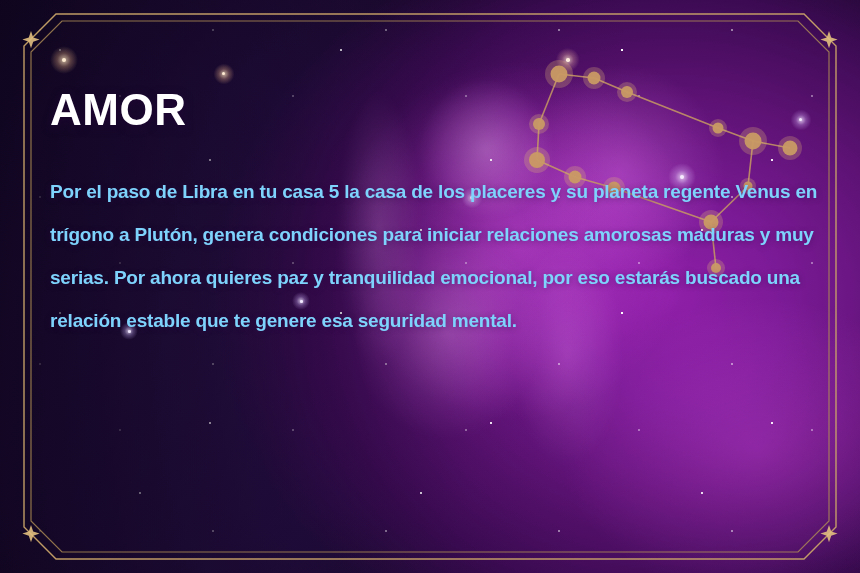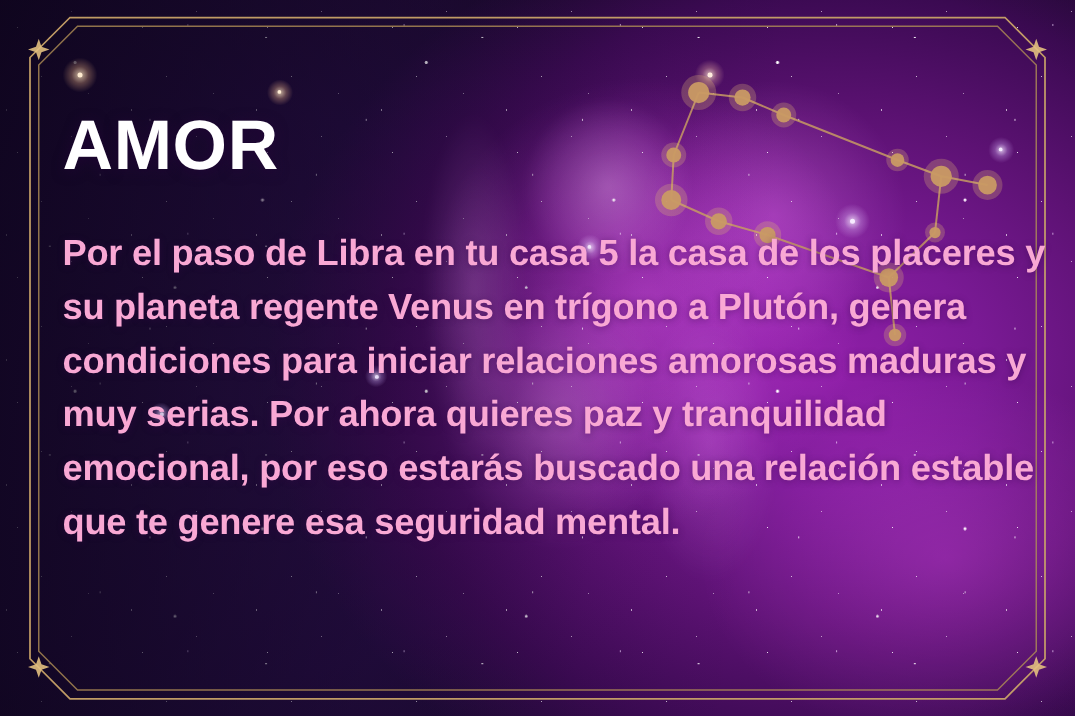--- a/index.html
+++ b/index.html
@@ -132,30 +132,30 @@
   
   .content {
     position: absolute;
     left: 50px;
     top: 88px;
     width: 790px;
   }
   .title {
     margin: 0;
     color: #ffffff;
-    font-size: 56px;
+    font-size: 44px;
     font-weight: 700;
     letter-spacing: 0.5px;
     line-height: 1;
     text-shadow: 0 2px 10px rgba(40,0,60,0.55);
   }
   .body-text {
     margin: 38px 0 0 0;
-    color: #f9a8d4;
-    font-size: 29px;
+    color: #7dd3fc;
+    font-size: 19px;
     font-weight: 700;
     line-height: 43px;
     letter-spacing: -0.2px;
     text-shadow: 0 1px 6px rgba(50,8,70,0.45);
   }
 </style>
 </head>
 <body>
 
 <div class="canvas">

